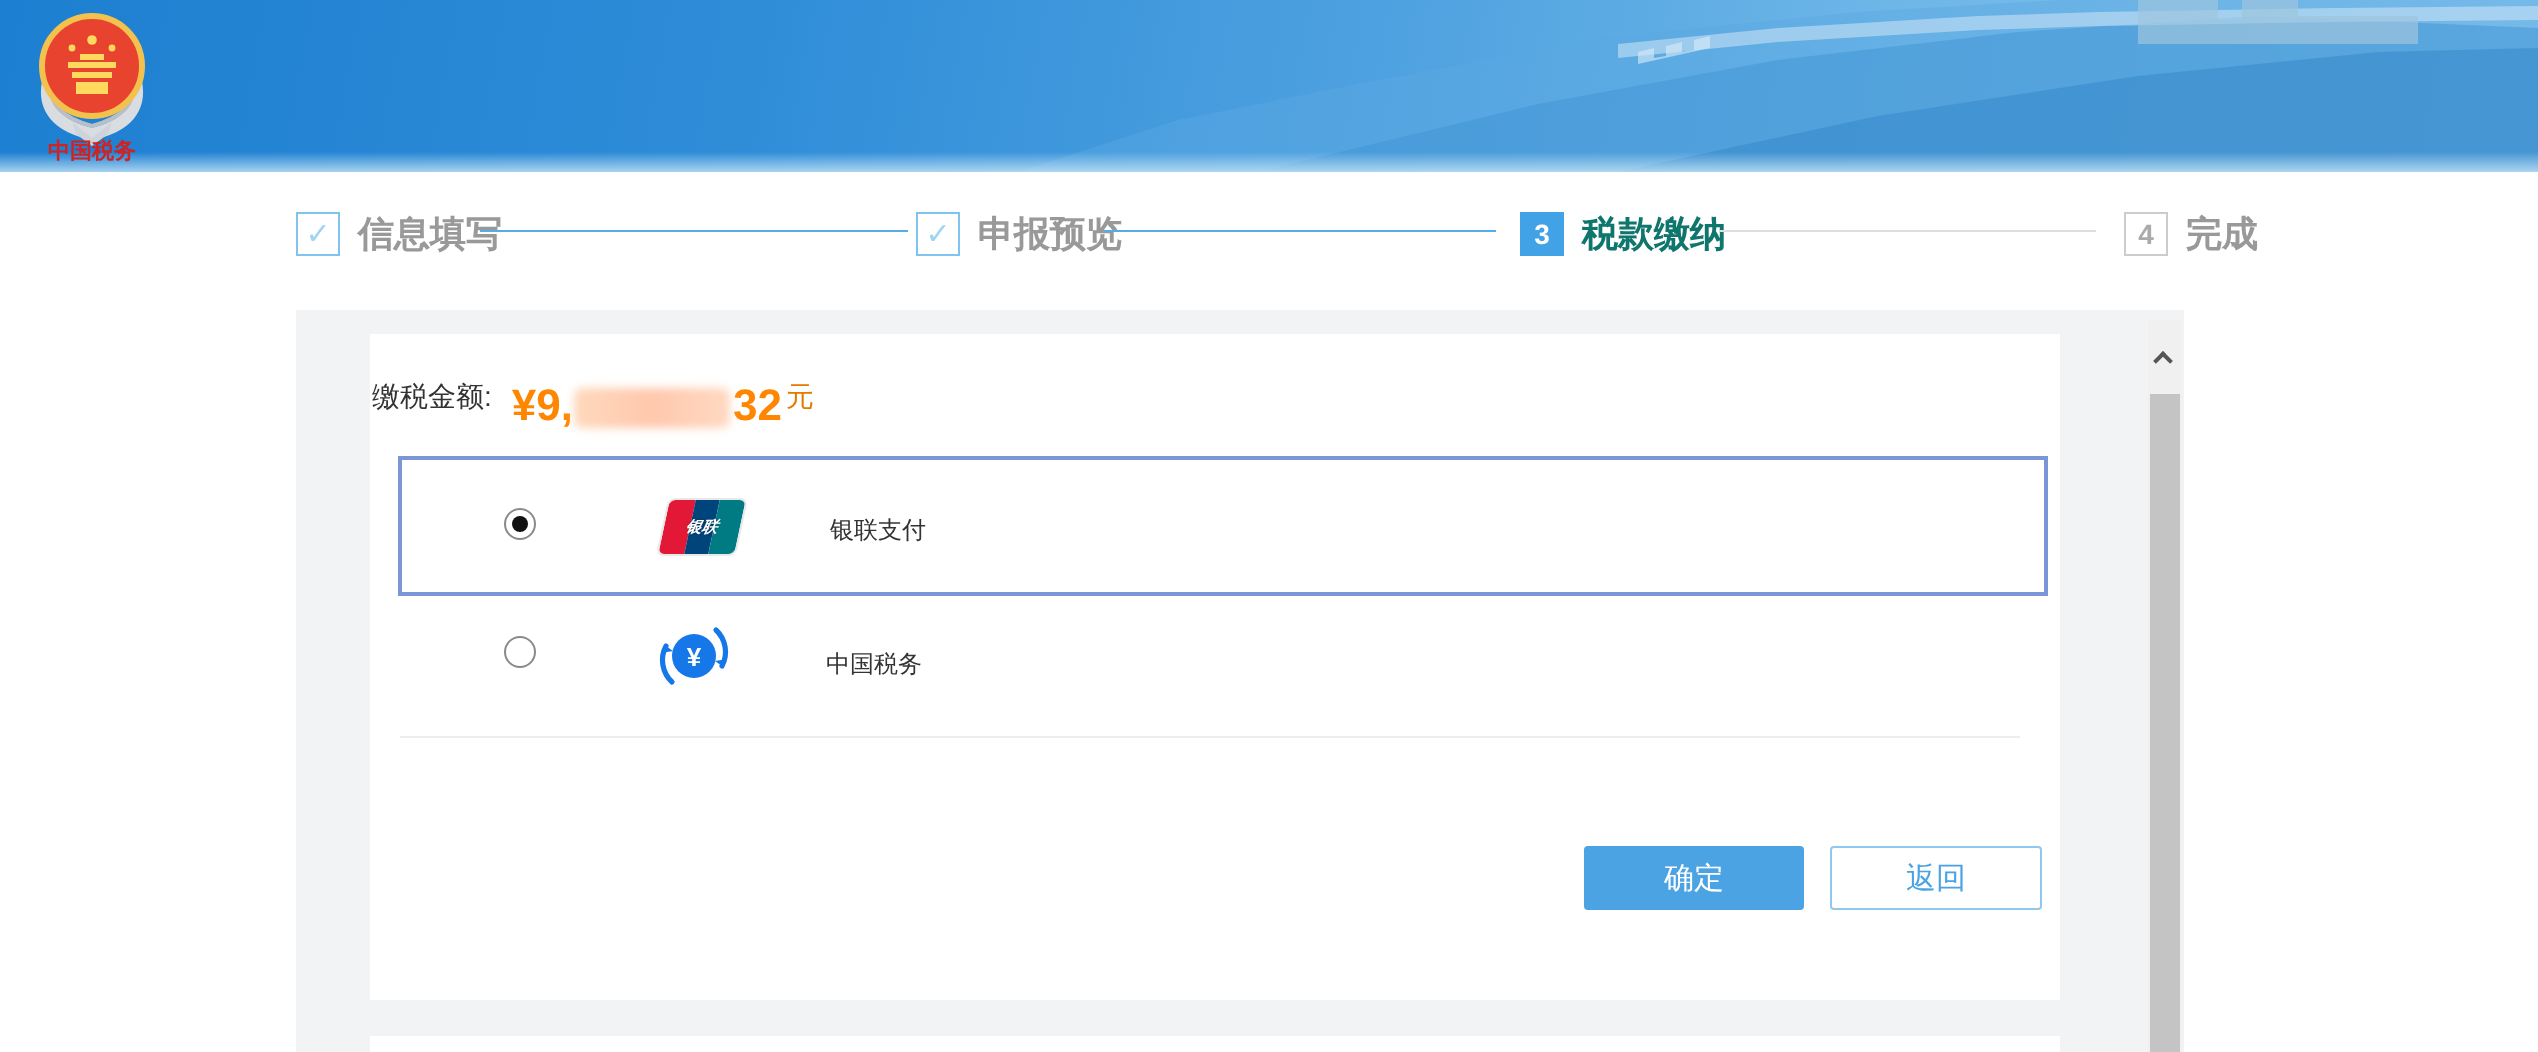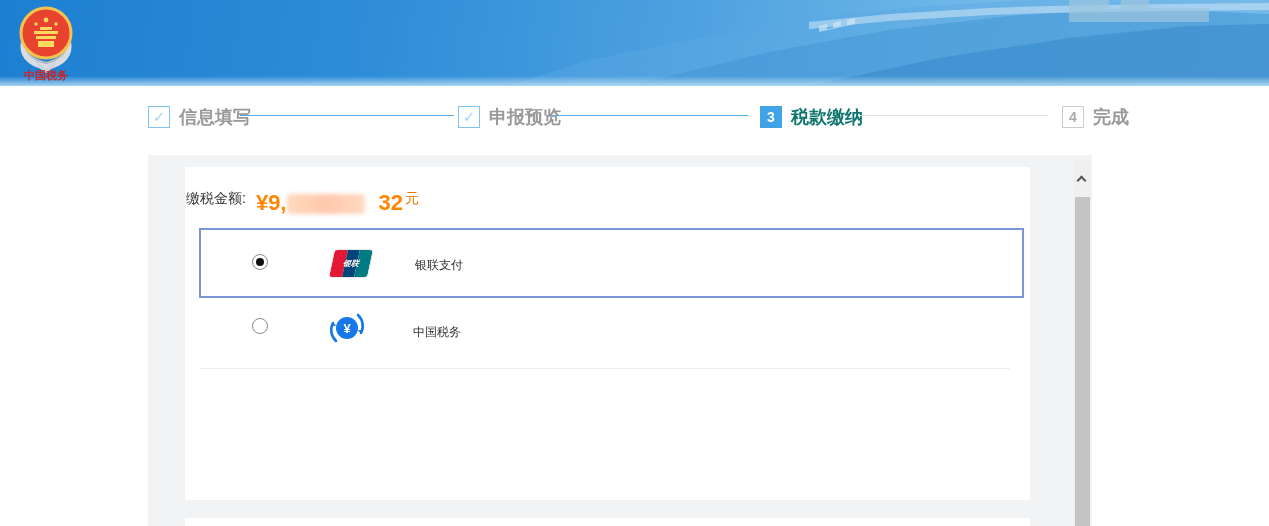--- a/index.html
+++ b/index.html
@@ -145,21 +145,21 @@
   </div>
 
   <div class="scroll-region">
 
     <div class="panel">
 
       <div class="amount-row">
         <span class="amount-label">缴税金额:</span>
         <span class="amount-strong">¥9,</span>
         <span class="redacted-amount"></span>
-        <span class="amount-strong" style="margin-left:12px">32</span>
+        <span class="amount-strong" style="margin-left:0">32</span>
         <span class="amount-unit">元</span>
       </div>
 
       <div class="option-box-selected">
         <span class="radio" style="left:51px;top:24px">
           <span class="dot"></span>
         </span>
         <span class="unionpay-logo">
           <span class="stripe up-red"></span>
             <span class="stripe up-navy"></span>
@@ -177,20 +177,24 @@
           <polygon points="33,24 29.5,21.5 35.5,20.5" fill="#1677e8"></polygon>
           <polygon points="5,14 8.5,16.5 2.5,17.5" fill="#1677e8"></polygon>
           <circle cx="19" cy="19" r="11" fill="#1677e8"></circle>
           <text x="19" y="24" text-anchor="middle" font-size="13" font-weight="bold" fill="#ffffff">¥</text>
         </svg>
         <span class="opt-label" style="left:214px;top:24px">中国税务</span>
       </div>
 
       <div class="divider"></div>
 
+      <div class="btn-row">
+        <button class="btn-confirm">确定</button>
+        <button class="btn-back">返回</button>
+      </div>
     </div>
 
     <div class="panel2"></div>
 
     <div class="sb-track">
       <span class="sb-up">
         <span class="chev"></span>
       </span>
       <span class="sb-thumb"></span>
     </div>

